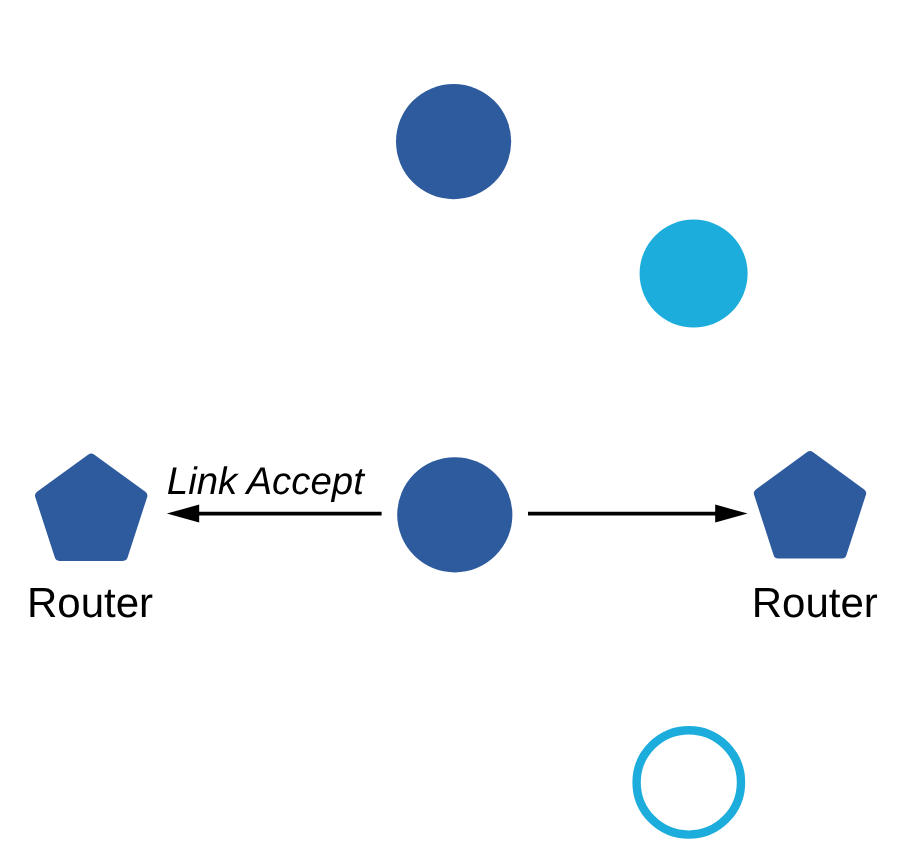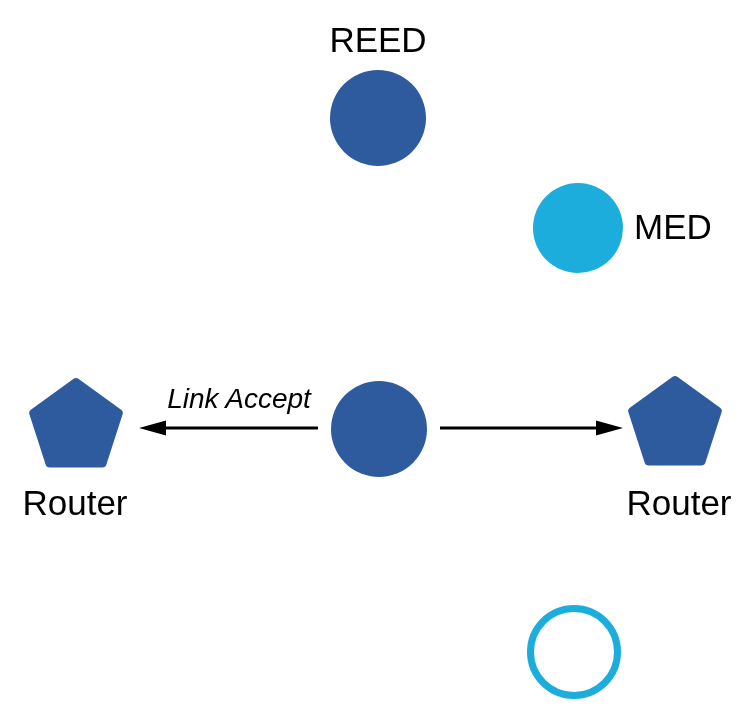--- a/index.html
+++ b/index.html
@@ -21,22 +21,22 @@
 
   .reed-label{left:308px;top:20px;width:140px;}
   .reed-circle{left:330px;top:70px;width:96px;height:96px;}
 
   .med-circle{left:533px;top:183px;width:90px;height:90px;}
   .med-label{left:634px;top:207px;}
 
   .center-circle{left:331px;top:381px;width:96px;height:96px;}
 
   .link-accept-label{
-    left:139px;top:383px;width:200px;text-align:center;
-    font-style:italic;font-size:28px;
+    left:139px;top:383px;width:200px;text-align:left;
+    font-style:italic;font-size:32px;
   }
 
   .arrow{position:absolute;}
   .arrow-left{left:138px;top:419px;}
   .arrow-right{left:440px;top:419px;}
   .arrow line{stroke:var(--edge-black);stroke-width:3;}
   .arrow polygon{fill:var(--edge-black);}
 
   .pentagon{position:absolute;}
   .pentagon polygon{
@@ -54,25 +54,23 @@
     border:7px solid var(--node-cyan);background:transparent;
   }
   .sed-ring{left:527px;top:605px;width:80px;height:80px;}
   .sed-label{left:642px;top:632px;}
 </style>
 </head>
 <body>
 
 <div class="canvas">
 
-  <div class="label centered reed-label">REED</div>
   <div class="circle fill-blue reed-circle"></div>
 
   <div class="circle fill-cyan med-circle"></div>
-  <div class="label med-label">MED</div>
 
   <div class="label link-accept-label">Link Accept</div>
 
   <svg class="arrow arrow-left" width="182" height="18" viewBox="0 0 182 18">
     <line x1="180" y1="9" x2="26" y2="9"></line>
     <polygon points="1,9 28,1.5 28,16.5"></polygon>
   </svg>
 
   <div class="circle fill-blue center-circle"></div>
 

